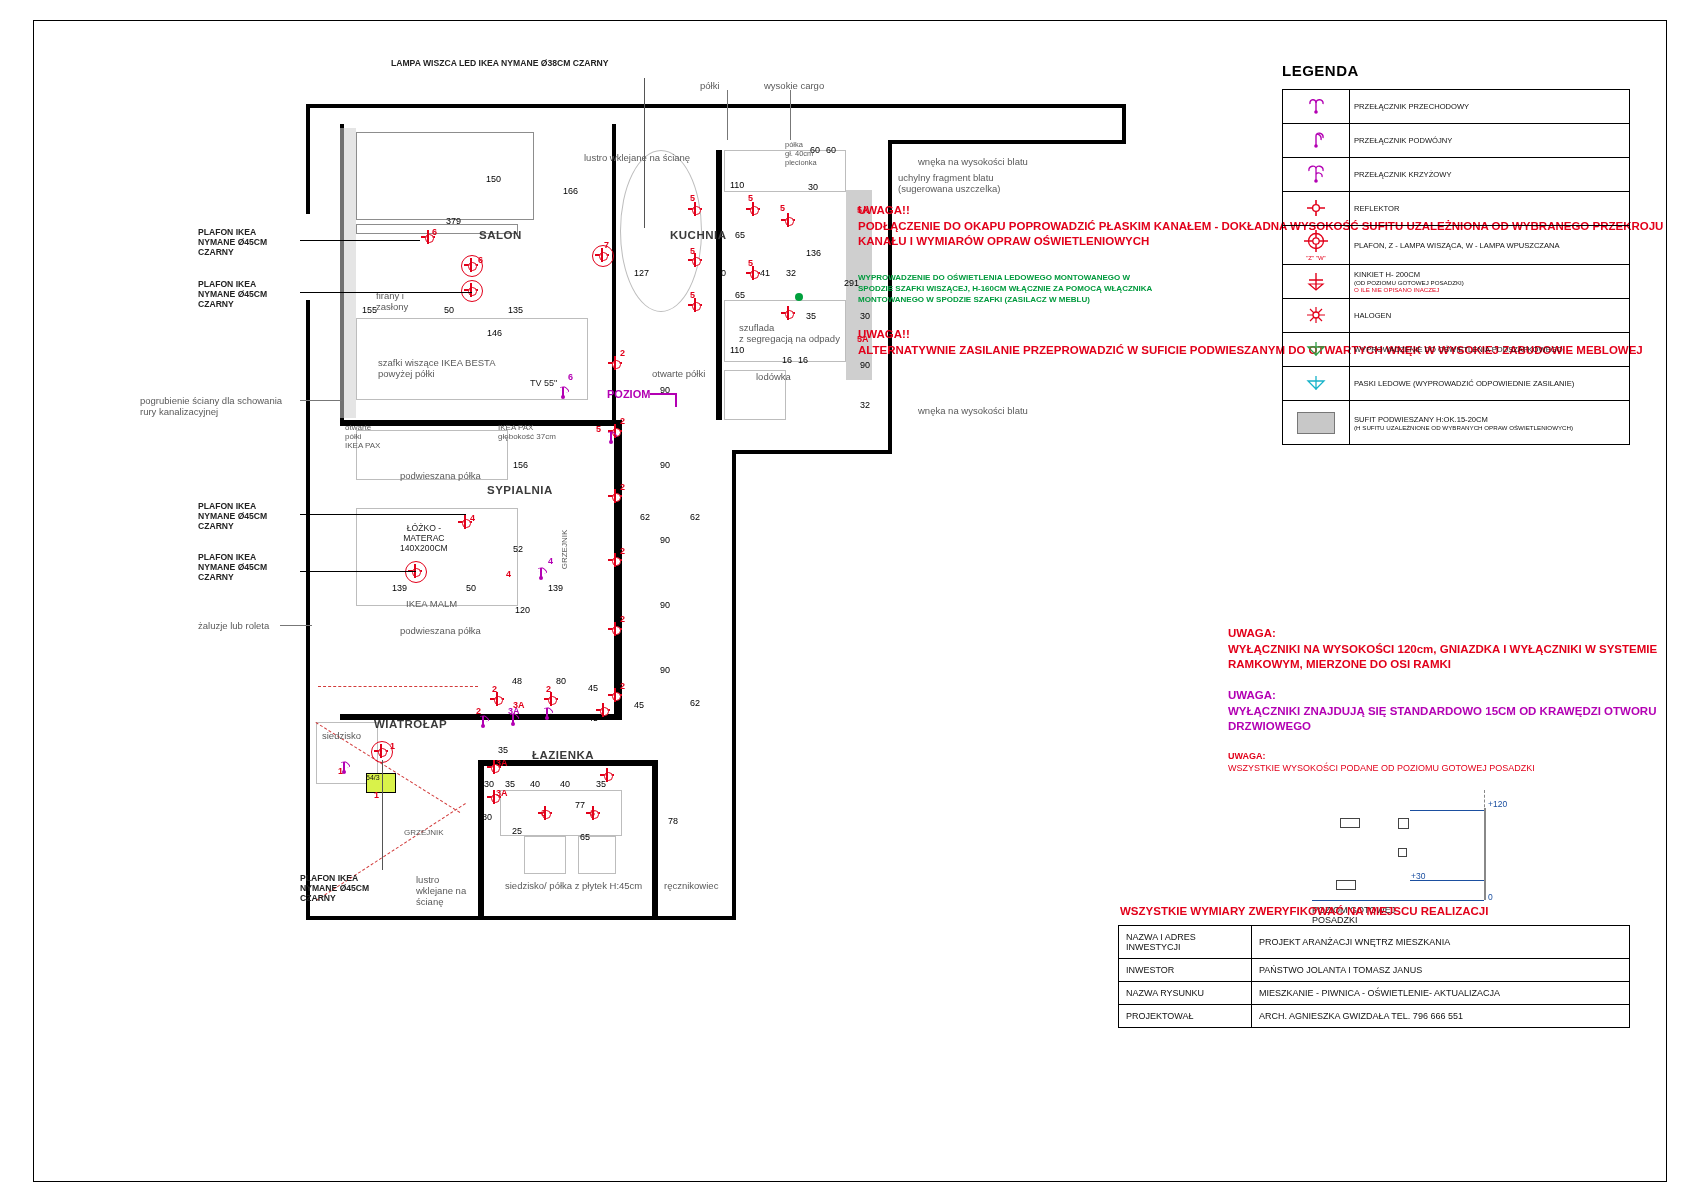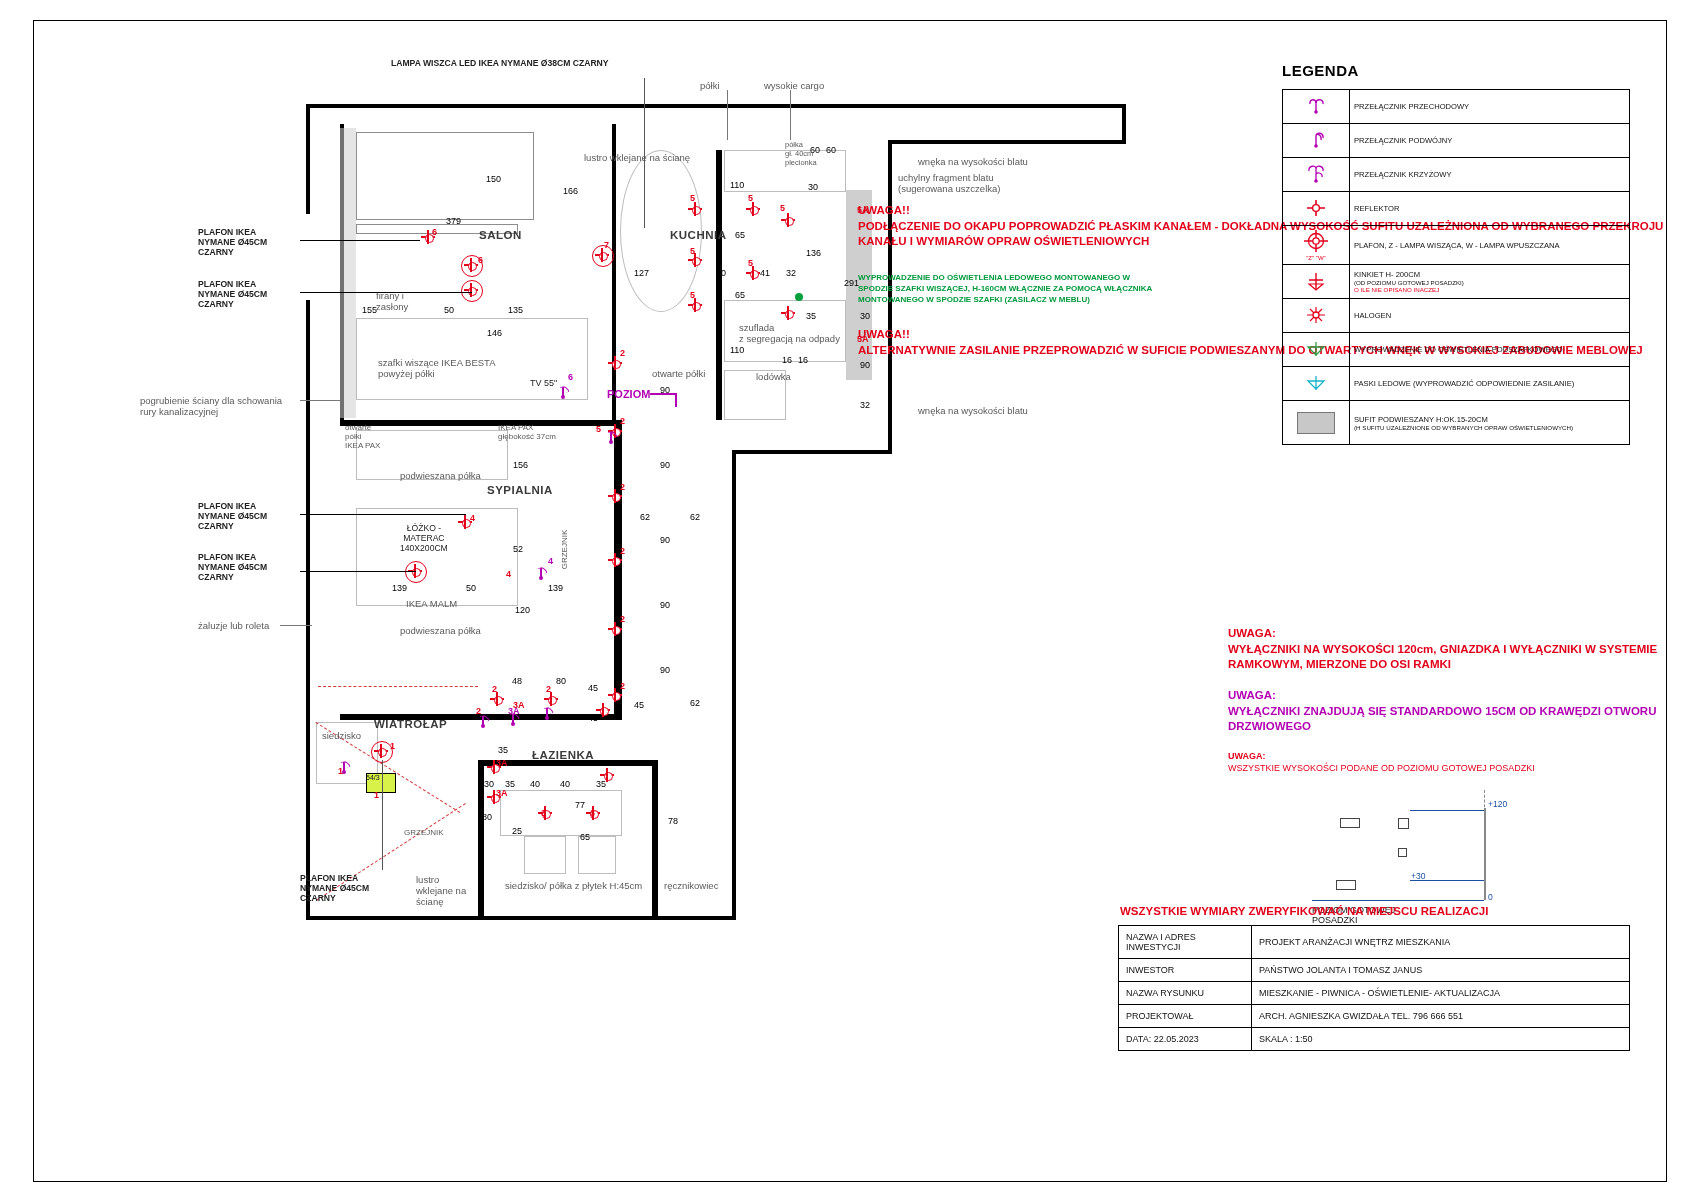--- a/index.html
+++ b/index.html
@@ -592,19 +592,15 @@
       </tr>
       <tr>
         <td class="tb-l">NAZWA RYSUNKU</td>
         <td>MIESZKANIE - PIWNICA - OŚWIETLENIE- AKTUALIZACJA</td>
       </tr>
       <tr>
         <td class="tb-l">PROJEKTOWAŁ</td>
         <td>ARCH. AGNIESZKA GWIZDAŁA
 TEL. 796 666 551</td>
       </tr>
-      <tr>
-        <td class="tb-l">DATA: 22.05.2023</td>
-        <td>SKALA : 1:50</td>
-      </tr>
     </tbody>
   </table>
 </div>
 
 </body></html>

